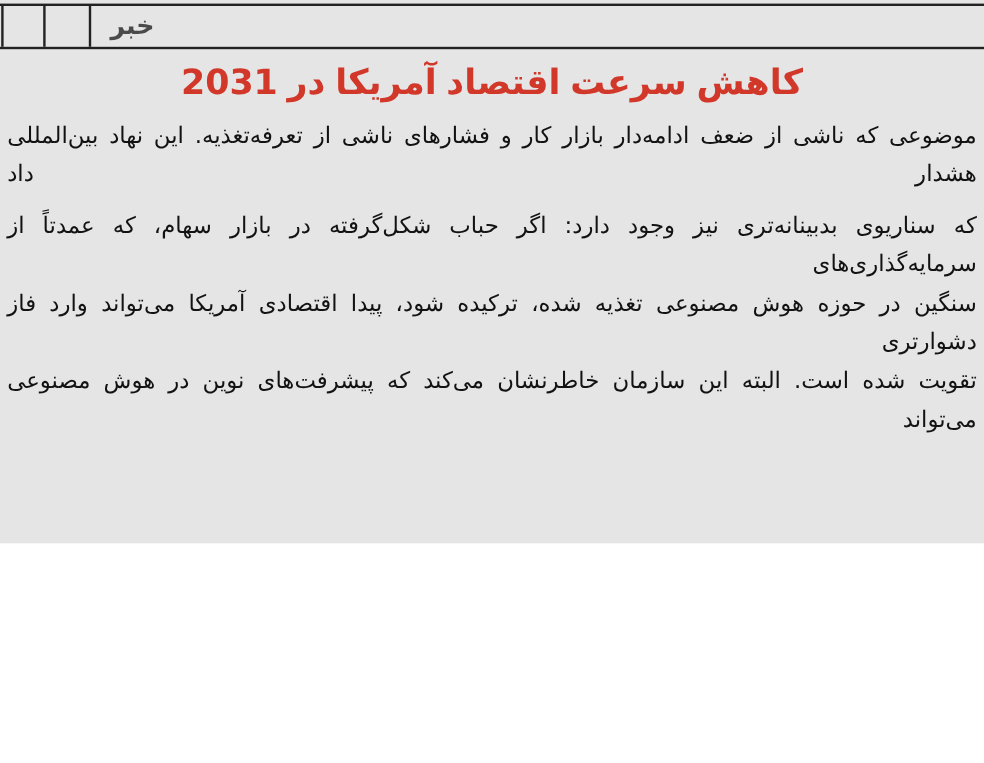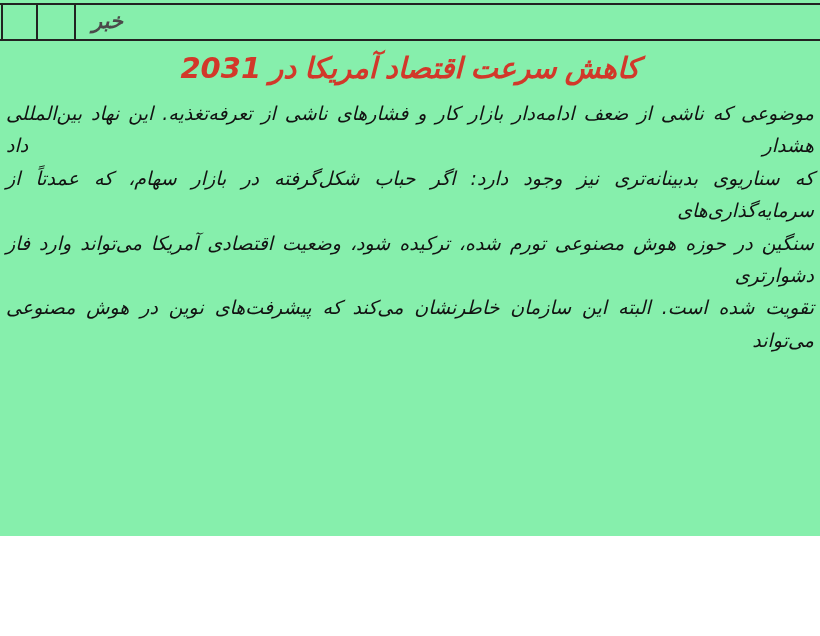--- a/index.html
+++ b/index.html
@@ -3,25 +3,24 @@
 <meta charset="utf-8">
 <style>
   html, body {
     margin: 0;
     padding: 0;
     background: #ffffff;
   }
   .page {
     position: relative;
     width: 820px;
-    height: 536px;
-    background: #86efac;
+    height: 453px;
+    background: #e5e5e5;
     overflow: hidden;
     font-family: "DejaVu Sans", sans-serif;
-    font-style: italic;
   }
 
   
   .section-header {
     position: absolute;
     top: 0; left: 0;
     width: 820px; height: 46px;
   }
   .hrule {
     position: absolute;
@@ -95,19 +94,19 @@
     <div class="vline v2" style="background: rgb(34, 34, 34);"></div>
     <div class="vline v3" style="background: rgb(34, 34, 34);"></div>
     <div class="section-label">خبر</div>
     <div class="hrule bottom" style="background: rgb(34, 34, 34);"></div>
   </div>
 
   <h1 class="article-title" style="color: rgb(210, 56, 42);">کاهش سرعت اقتصاد آمریکا در 2031</h1>
 
   <div class="article-body">
     <div class="bline" style="color: rgb(18, 18, 18);">موضوعی که ناشی از ضعف ادامه‌دار بازار کار و فشارهای ناشی از تعرفه‌تغذیه. این نهاد بین‌المللی هشدار داد</div>
-    <div class="bline" style="color: rgb(18, 18, 18);">که سناریوی بدبینانه‌تری نیز وجود دارد: اگر حباب شکل‌گرفته در بازار سهام، که عمدتاً از سرمایه‌گذاری‌های</div>
-    <div class="bline" style="color: rgb(18, 18, 18);">سنگین در حوزه هوش مصنوعی تورم شده، ترکیده شود، وضعیت اقتصادی آمریکا می‌تواند وارد فاز دشوارتری</div>
+    <div class="bline" style="color: rgb(18, 18, 18); margin-top: 10px;">که سناریوی بدبینانه‌تری نیز وجود دارد: اگر حباب شکل‌گرفته در بازار سهام، که عمدتاً از سرمایه‌گذاری‌های</div>
+    <div class="bline" style="color: rgb(18, 18, 18);">سنگین در حوزه هوش مصنوعی تغذیه شده، ترکیده شود، پیدا اقتصادی آمریکا می‌تواند وارد فاز دشوارتری</div>
     <div class="bline" style="color: rgb(18, 18, 18);">تقویت شده است. البته این سازمان خاطرنشان می‌کند که پیشرفت‌های نوین در هوش مصنوعی می‌تواند</div>
 
   </div>
 
 </div>
 
 </body></html>

